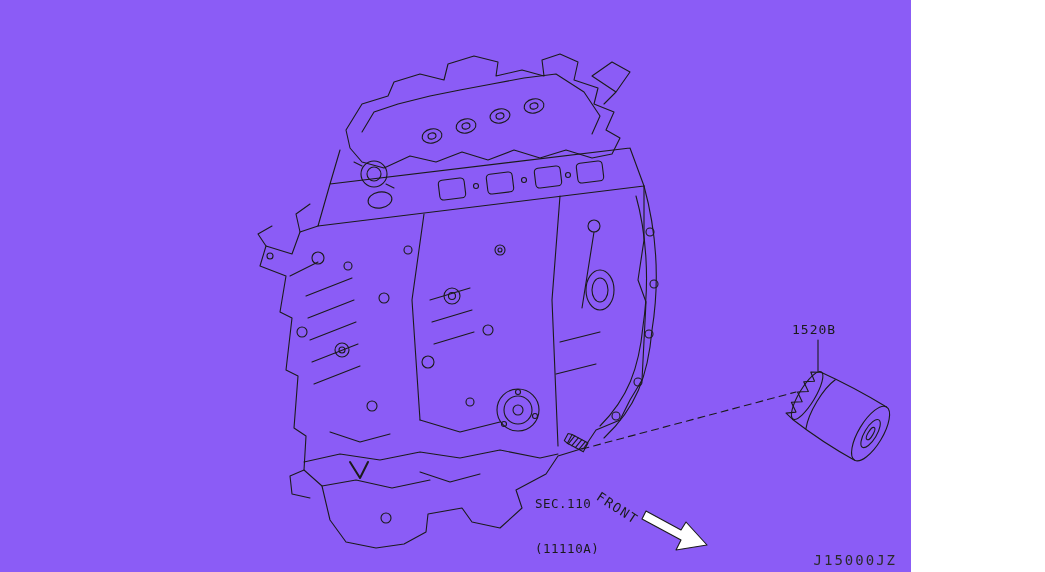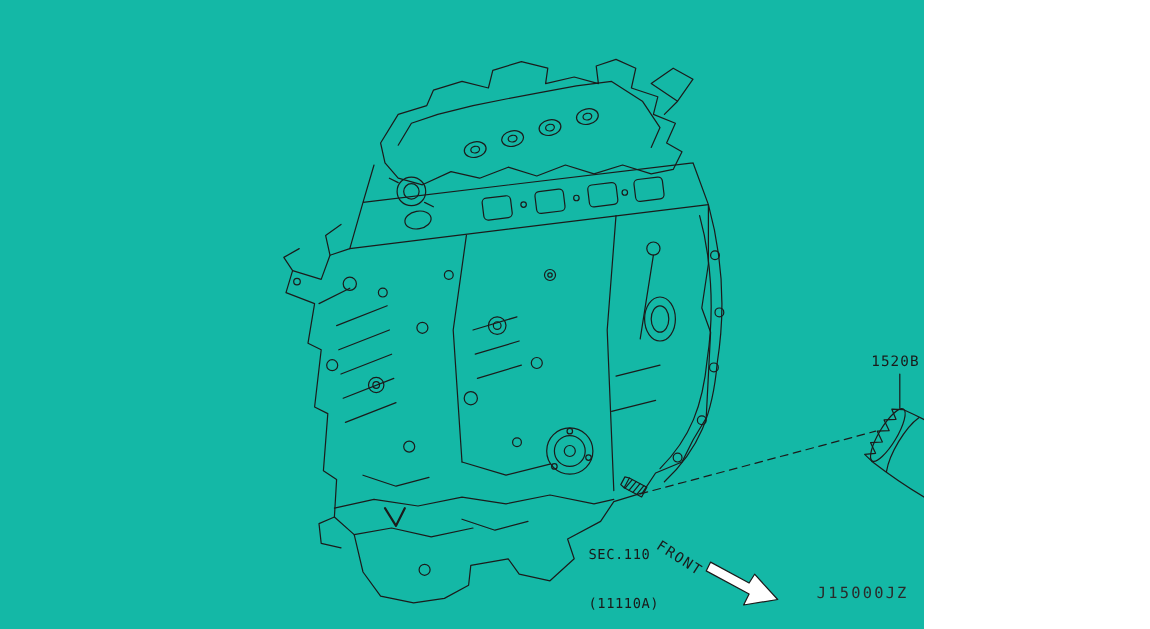--- a/index.html
+++ b/index.html
@@ -1,19 +1,19 @@
 <!DOCTYPE html>
 <html><head>
 <meta charset="utf-8">
 <style>
   html,body{margin:0;padding:0;background:#fff;}
   .stage{
     position:relative;
-    width:840px;height:572px;
-    background:#14b8a6;
+    width:911px;height:572px;
+    background:#8b5cf6;
     overflow:hidden;
     font-family:"DejaVu Sans Mono","Liberation Mono",monospace;
   }
   .stage svg{position:absolute;left:0;top:0;}
   .lbl{
     position:absolute;
     color:#1a1a1a;
     font-size:13px;
     letter-spacing:1px;
     white-space:pre;
@@ -172,14 +172,14 @@
 
   <div class="lbl" style="left:792px;top:322px;">1520B</div>
 
   <div class="lbl sec" style="left:535px;top:466px;">
     <div>SEC.110</div>
     <div>(11110A)</div>
   </div>
 
   <div class="lbl front" style="left:602px;top:489px;">FRONT</div>
 
-  <div class="lbl code" style="right:14px;bottom:24px;left:auto;">J15000JZ</div>
+  <div class="lbl code" style="right:14px;bottom:4px;left:auto;">J15000JZ</div>
 </div>
 
 </body></html>

